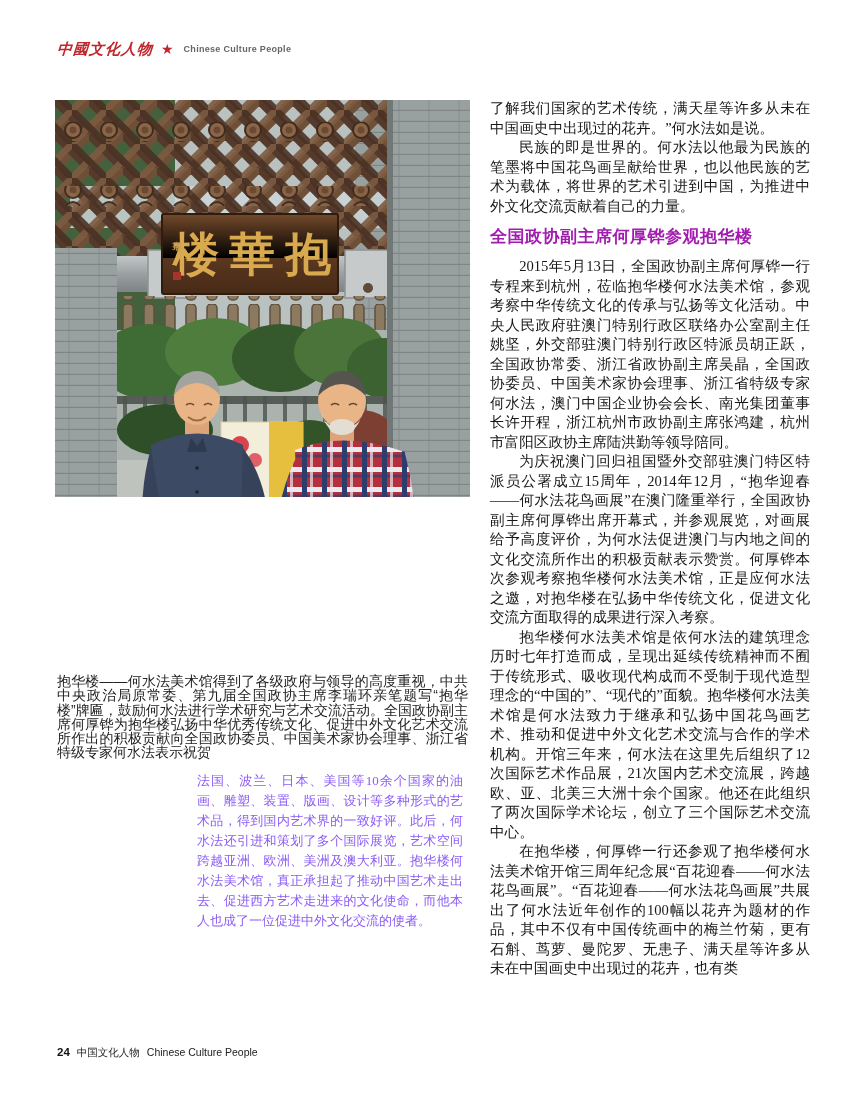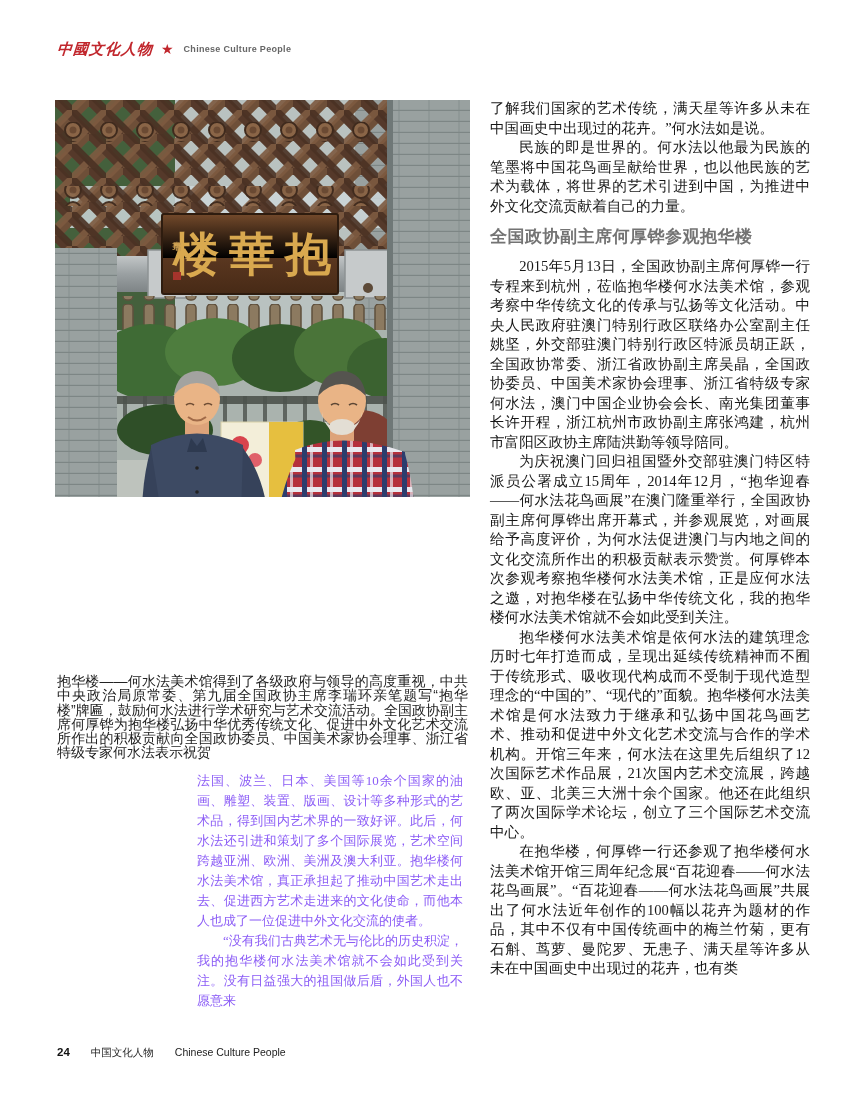--- a/index.html
+++ b/index.html
@@ -36,27 +36,27 @@
     font-size:13px;line-height:20px;text-align:justify;color:#8b5cf6;
   }
   .col-right{
     left:490px;top:99px;width:320px;
     font-size:14.6px;line-height:19.5px;text-align:justify;color:#171717;
   }
   .col-left p,.col-right p{margin:0;text-indent:2em;}
   p.noindent{text-indent:0;}
   .sec-head{
     font-family:"Liberation Sans", sans-serif;font-weight:bold;
-    font-size:17px;line-height:20px;color:#737373;margin:11px 0 10px 0;
+    font-size:17px;line-height:20px;color:#a21caf;margin:11px 0 10px 0;
     letter-spacing:.5px;white-space:nowrap;
   }
   
   .footer{
     left:57px;top:1046px;font-family:"Liberation Sans", sans-serif;
-    font-size:10.5px;color:#222;display:flex;align-items:baseline;gap:21px;
+    font-size:10.5px;color:#222;display:flex;align-items:baseline;gap:7px;
   }
   .footer .pageno{font-weight:bold;font-size:11.5px;color:#111;}
 </style>
 </head>
 <body>
 
 <div class="abs masthead">
   <span class="logo-zh">中國文化人物</span>
   <span class="logo-star">★</span>
   <span class="logo-en">Chinese Culture People</span>
@@ -228,29 +228,28 @@
       <ellipse cx="222" cy="452" rx="19" ry="13" fill="#e2a87c"></ellipse>
       <path d="M208,444 q14,-6 28,2" stroke="#c4845b" stroke-width="2" fill="none"></path>
     </g>
   </svg>
 </div>
 
 <div class="abs caption">抱华楼——何水法美术馆得到了各级政府与领导的高度重视，中共中央政治局原常委、第九届全国政协主席李瑞环亲笔题写“抱华楼”牌匾，鼓励何水法进行学术研究与艺术交流活动。全国政协副主席何厚铧为抱华楼弘扬中华优秀传统文化、促进中外文化艺术交流所作出的积极贡献向全国政协委员、中国美术家协会理事、浙江省特级专家何水法表示祝贺</div>
 
 <div class="abs col-left">
   <p class="noindent">法国、波兰、日本、美国等10余个国家的油画、雕塑、装置、版画、设计等多种形式的艺术品，得到国内艺术界的一致好评。此后，何水法还引进和策划了多个国际展览，艺术空间跨越亚洲、欧洲、美洲及澳大利亚。抱华楼何水法美术馆，真正承担起了推动中国艺术走出去、促进西方艺术走进来的文化使命，而他本人也成了一位促进中外文化交流的使者。</p>
-  <p>“没有我们古典艺术无与伦比的历史积淀，我的抱华楼何水法美术馆就不会如此受到关注。没有日益强大的祖国做后盾，外国人也不愿意来</p>
 </div>
 
 <div class="abs col-right">
   <p class="noindent">了解我们国家的艺术传统，满天星等许多从未在中国画史中出现过的花卉。”何水法如是说。</p>
   <p>民族的即是世界的。何水法以他最为民族的笔墨将中国花鸟画呈献给世界，也以他民族的艺术为载体，将世界的艺术引进到中国，为推进中外文化交流贡献着自己的力量。</p>
   <h2 class="sec-head">全国政协副主席何厚铧参观抱华楼</h2>
   <p>2015年5月13日，全国政协副主席何厚铧一行专程来到杭州，莅临抱华楼何水法美术馆，参观考察中华传统文化的传承与弘扬等文化活动。中央人民政府驻澳门特别行政区联络办公室副主任姚坚，外交部驻澳门特别行政区特派员胡正跃，全国政协常委、浙江省政协副主席吴晶，全国政协委员、中国美术家协会理事、浙江省特级专家何水法，澳门中国企业协会会长、南光集团董事长许开程，浙江杭州市政协副主席张鸿建，杭州市富阳区政协主席陆洪勤等领导陪同。</p>
-  <p>为庆祝澳门回归祖国暨外交部驻澳门特区特派员公署成立15周年，2014年12月，“抱华迎春——何水法花鸟画展”在澳门隆重举行，全国政协副主席何厚铧出席开幕式，并参观展览，对画展给予高度评价，为何水法促进澳门与内地之间的文化交流所作出的积极贡献表示赞赏。何厚铧本次参观考察抱华楼何水法美术馆，正是应何水法之邀，对抱华楼在弘扬中华传统文化，我的抱华楼何水法美术馆就不会如此受到关注。</p>
+  <p>为庆祝澳门回归祖国暨外交部驻澳门特区特派员公署成立15周年，2014年12月，“抱华迎春——何水法花鸟画展”在澳门隆重举行，全国政协副主席何厚铧出席开幕式，并参观展览，对画展给予高度评价，为何水法促进澳门与内地之间的文化交流所作出的积极贡献表示赞赏。何厚铧本次参观考察抱华楼何水法美术馆，正是应何水法之邀，对抱华楼在弘扬中华传统文化，促进文化交流方面取得的成果进行深入考察。</p>
   <p>抱华楼何水法美术馆是依何水法的建筑理念历时七年打造而成，呈现出延续传统精神而不囿于传统形式、吸收现代构成而不受制于现代造型理念的“中国的”、“现代的”面貌。抱华楼何水法美术馆是何水法致力于继承和弘扬中国花鸟画艺术、推动和促进中外文化艺术交流与合作的学术机构。开馆三年来，何水法在这里先后组织了12次国际艺术作品展，21次国内艺术交流展，跨越欧、亚、北美三大洲十余个国家。他还在此组织了两次国际学术论坛，创立了三个国际艺术交流中心。</p>
   <p>在抱华楼，何厚铧一行还参观了抱华楼何水法美术馆开馆三周年纪念展“百花迎春——何水法花鸟画展”。“百花迎春——何水法花鸟画展”共展出了何水法近年创作的100幅以花卉为题材的作品，其中不仅有中国传统画中的梅兰竹菊，更有石斛、茑萝、曼陀罗、无患子、满天星等许多从未在中国画史中出现过的花卉，也有类</p>
 </div>
 
 <div class="abs footer">
   <span class="pageno">24</span>
   <span>中国文化人物</span>
   <span>Chinese Culture People</span>
 </div>
 

